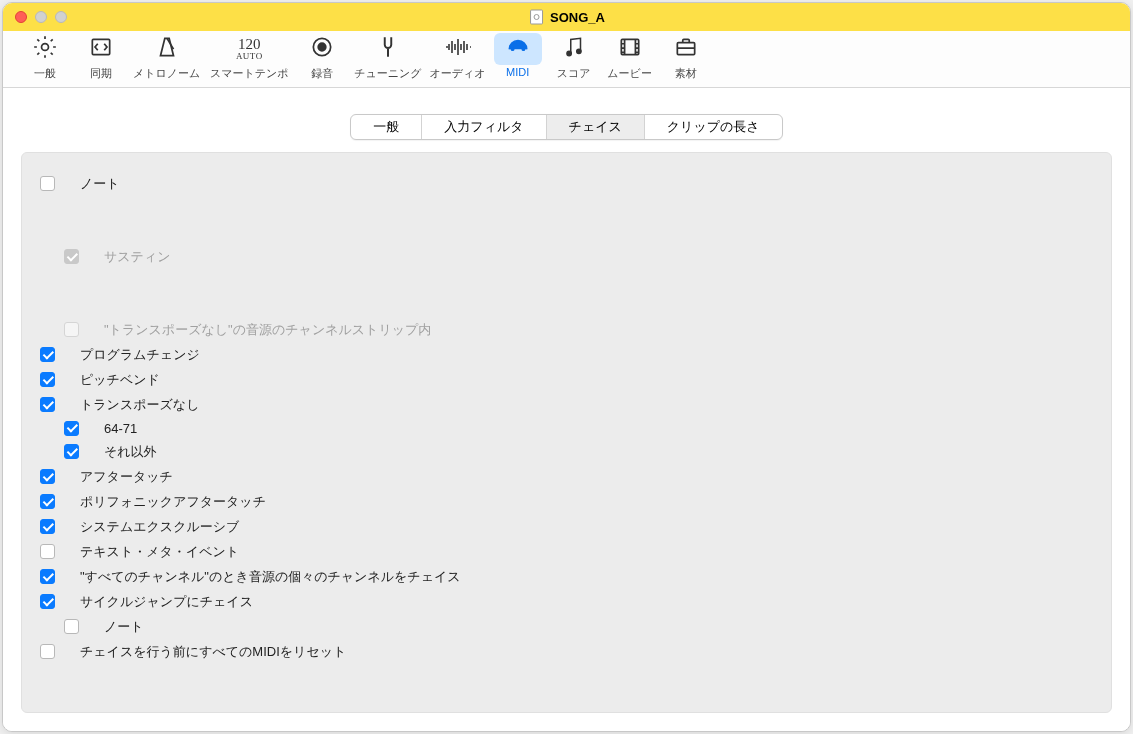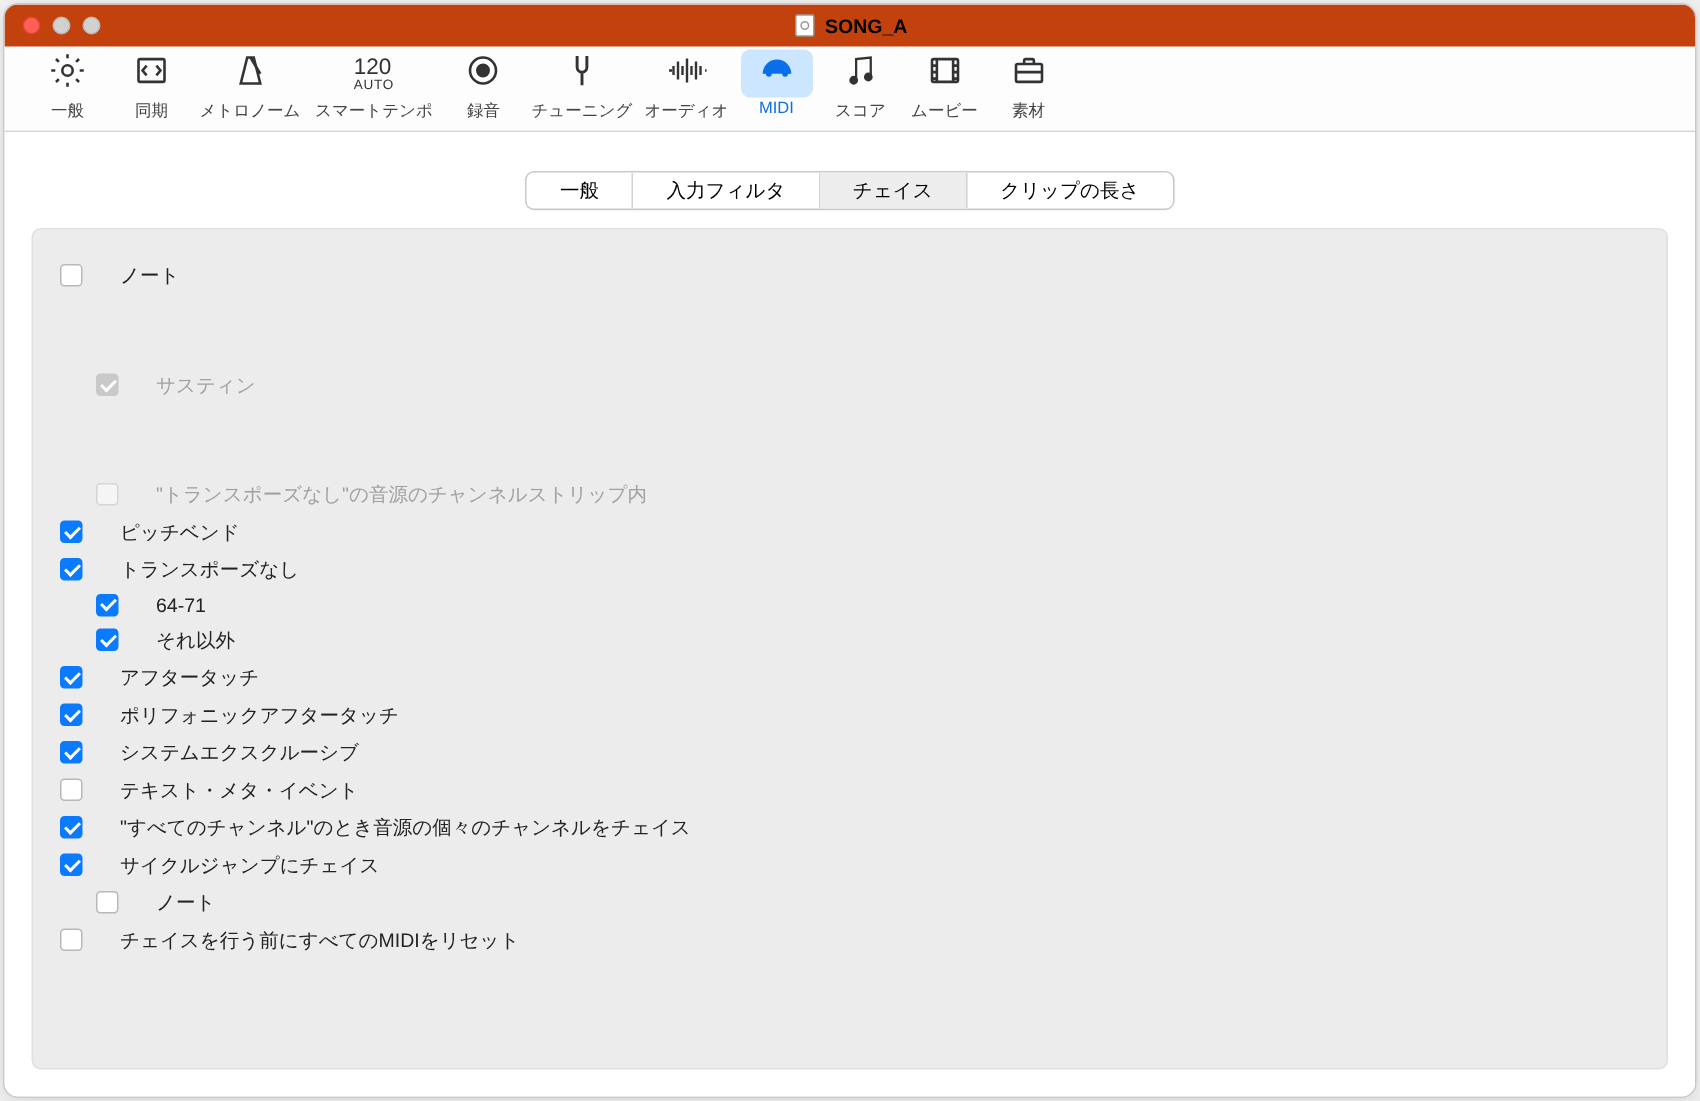--- a/index.html
+++ b/index.html
@@ -20,21 +20,21 @@
   box-shadow: 0 2px 10px rgba(0,0,0,0.1);
   display: flex;
   flex-direction: column;
   overflow: hidden;
 }
 .titlebar {
   height: 28px;
   display: flex;
   align-items: center;
   position: relative;
-  background: #c2410c;
+  background: #fde047;
 }
 .traffic-lights {
   display: flex;
   gap: 8px;
   padding-left: 12px;
 }
 .tl { width: 12px; height: 12px; border-radius: 50%; }
 .tl.red { background: #ff5f57; border: 0.5px solid #e24238; }
 .tl.gray { background: #d1d1d1; border: 0.5px solid #b8b8b8; }
 .title-center {
@@ -117,23 +117,23 @@
 .cb.checked { background:#0a7bff; border-color:#0a7bff; }
 .cb.checked::after {
   content:""; width:4px; height:8px; border:solid #fff;
   border-width:0 2px 2px 0; transform: rotate(45deg) translate(-0.5px,-1px);
 }
 .cb.disabled { background:#f5f5f5; border-color:#d5d5d5; }
 .cb.disabled.checked { background:#c9c9c9; border-color:#c9c9c9; }
 .cb.disabled.checked::after { border-color:#fff; }
 .row.disabled { color:#a0a0a0;margin-top:48px; }
 .smart-tempo-text {
-  font-family: Liberation Sans, sans-serif;
+  font-family: Liberation Serif, serif;
   font-size: 9px;
-  text-align:left;
+  text-align:center;
   line-height:1;
 }
 </style>
 </head>
 <body>
 
 <div class="window">
 
   <div class="titlebar">
     <div class="traffic-lights">
@@ -275,20 +275,24 @@
       <div class="row indent1 disabled">
         <div class="cb disabled checked"></div>
         <span>サスティン</span>
       </div>
       <div class="row indent1 disabled">
         <div class="cb disabled"></div>
         <span>"トランスポーズなし"の音源のチャンネルストリップ内</span>
       </div>
       <div class="row">
         <div class="cb checked"></div>
+        <span>プログラムチェンジ</span>
+      </div>
+      <div class="row">
+        <div class="cb checked"></div>
         <span>ピッチベンド</span>
       </div>
       <div class="row">
         <div class="cb checked"></div>
         <span>トランスポーズなし</span>
       </div>
       <div class="row indent2">
         <div class="cb checked"></div>
         <span>64-71</span>
       </div>

